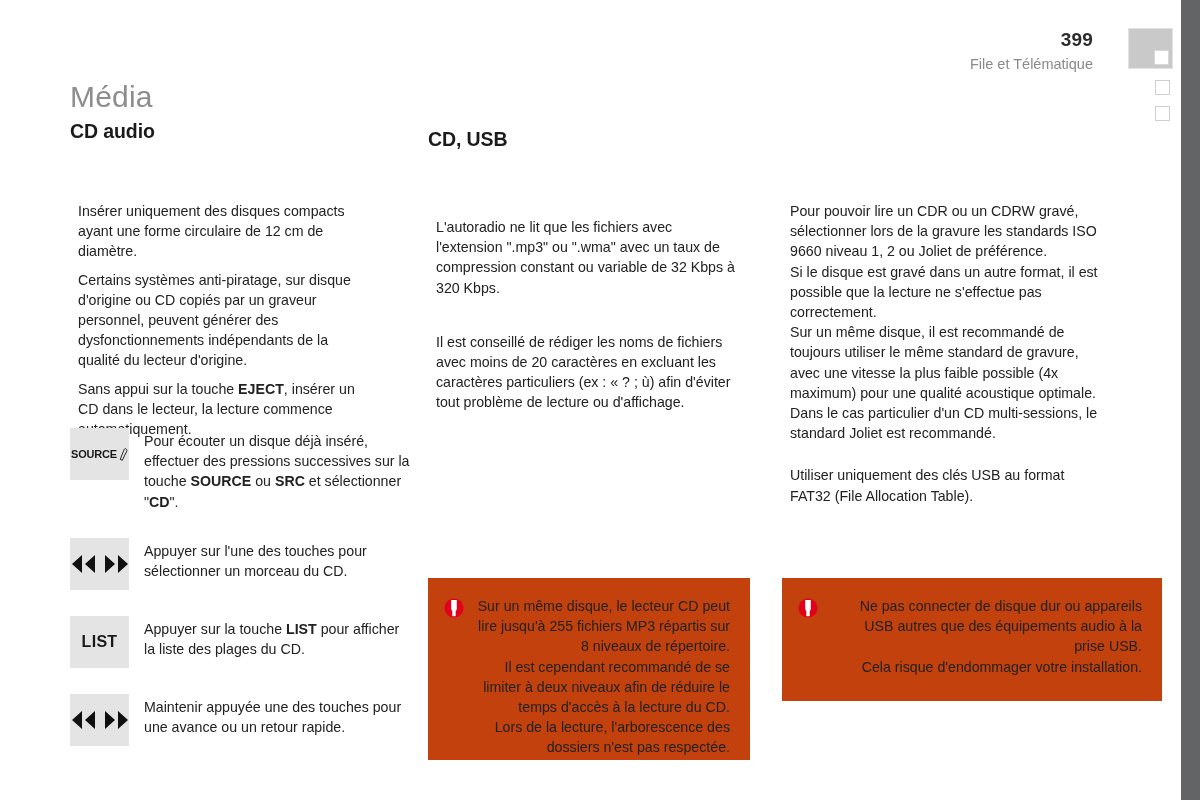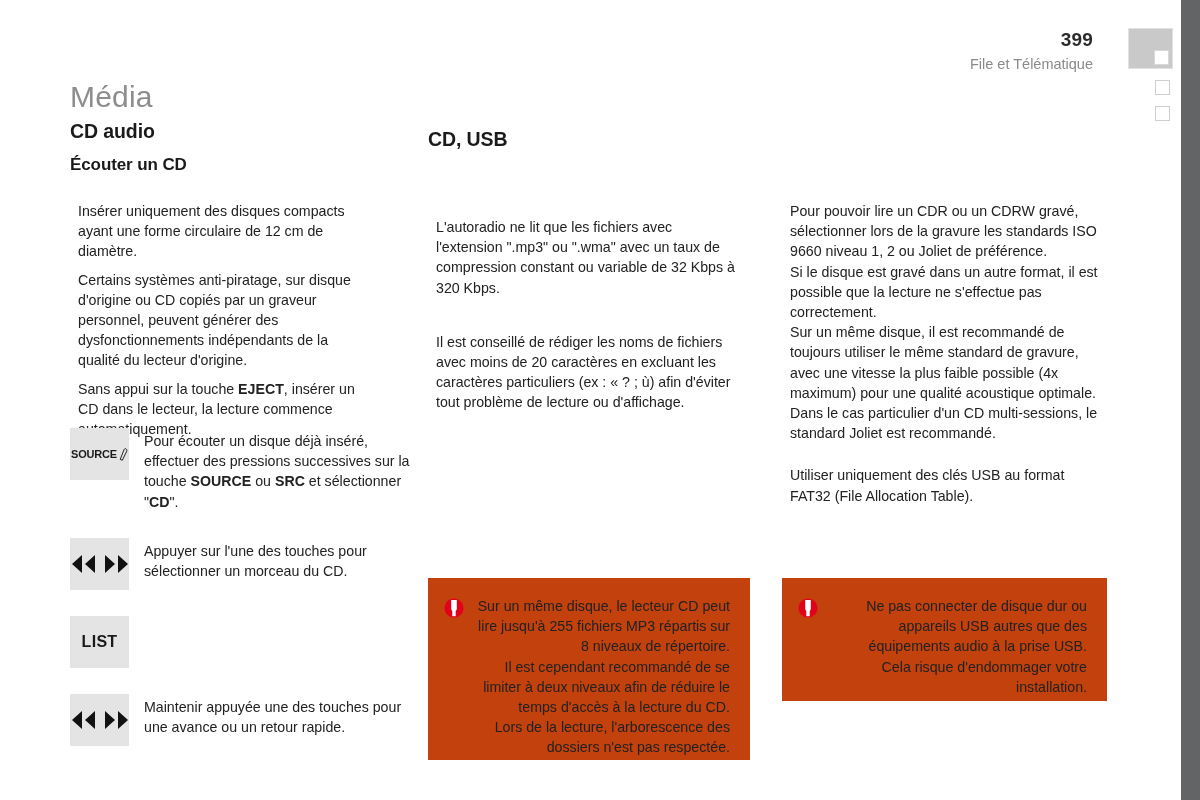--- a/index.html
+++ b/index.html
@@ -203,21 +203,21 @@
   
   .warnbox {
     position: absolute;
     background: #c2410c;
     box-sizing: border-box;
     display: flex;
     padding: 18px 20px 20px 16px;
     text-align: right;
   }
   #warn-mid   { left: 428px; top: 578px; width: 322px; height: 182px; }
-  #warn-right { left: 782px; top: 578px; width: 325px; height: 123px; }
+  #warn-right { left: 782px; top: 578px; width: 380px; height: 123px; }
   .warn-icon {
     flex: 0 0 auto;
     width: 20px;
     height: 20px;
     margin-right: 13px;
     margin-top: 2px;
   }
   .warn-text {
     font-size: 14.2px;
     line-height: 20.2px;
@@ -240,21 +240,20 @@
     </div>
     <div class="tab-small"></div>
     <div class="tab-small"></div>
   </div>
 
   <div class="chapter-title">Média</div>
 
   <div class="col" id="col-left">
     <div class="col-head">
       <h2 class="head1">CD audio</h2>
-      <h3 class="head2">Écouter un CD</h3>
     </div>
 
     <div class="col-body">
       <p class="body">Insérer uniquement des disques compacts ayant une forme circulaire de 12 cm de diamètre.</p>
       <p class="body" style="margin-top:0">Certains systèmes anti-piratage, sur disque d'origine ou CD copiés par un graveur personnel, peuvent générer des dysfonctionnements indépendants de la qualité du lecteur d'origine.</p>
       <p class="body" style="margin-top:0"><span>Sans appui sur la touche </span><b>EJECT</b><span>, insérer un CD dans le lecteur, la lecture commence automatiquement.</span></p>
     </div>
 
     <div class="keyrows">
 
@@ -282,20 +281,21 @@
             <span class="tri-r"></span>
           </span>
         </div>
         <div class="keytext">Appuyer sur l'une des touches pour sélectionner un morceau du CD.</div>
       </div>
 
       <div class="keyrow">
         <div class="keybox">
           <span class="klabel big">LIST</span>
         </div>
+        <div class="keytext"><span>Appuyer sur la touche </span><b>LIST</b><span> pour afficher la liste des plages du CD.</span></div>
       </div>
 
       <div class="keyrow">
         <div class="keybox">
           <span class="transport">
             <span class="tri-l"></span>
             <span class="tri-l"></span>
             <span class="gap"></span>
             <span class="tri-r"></span>
             <span class="tri-r"></span>

